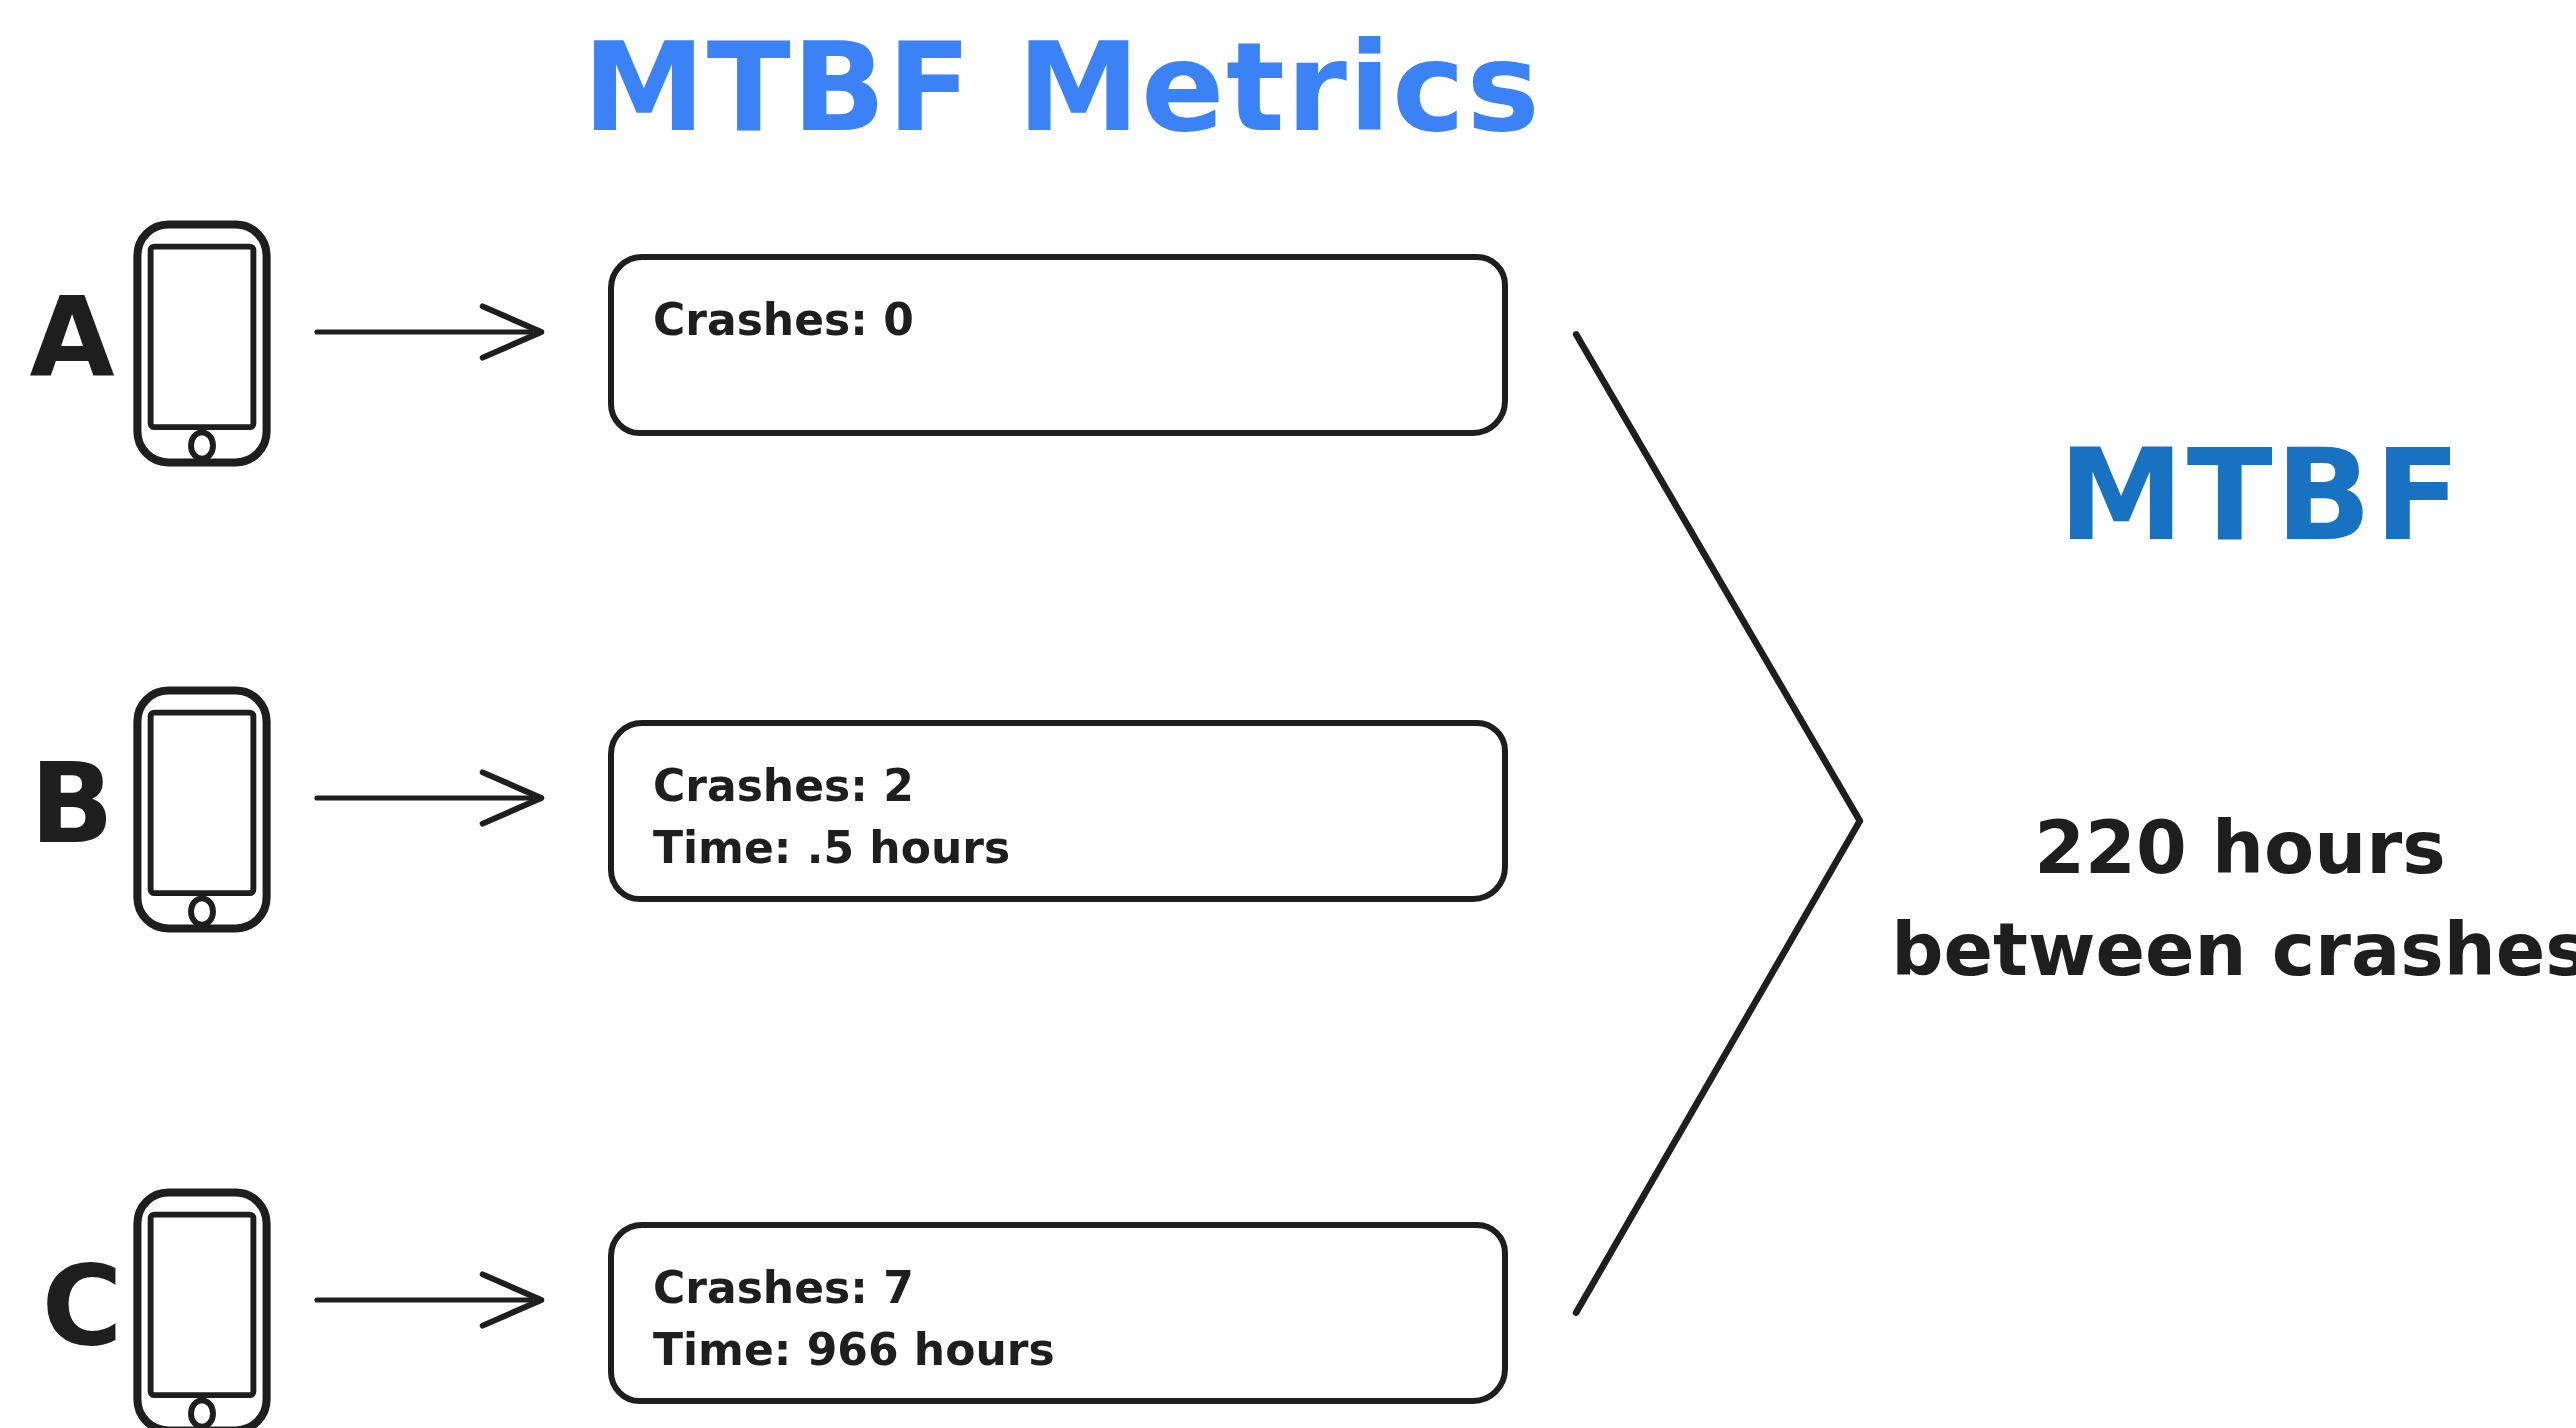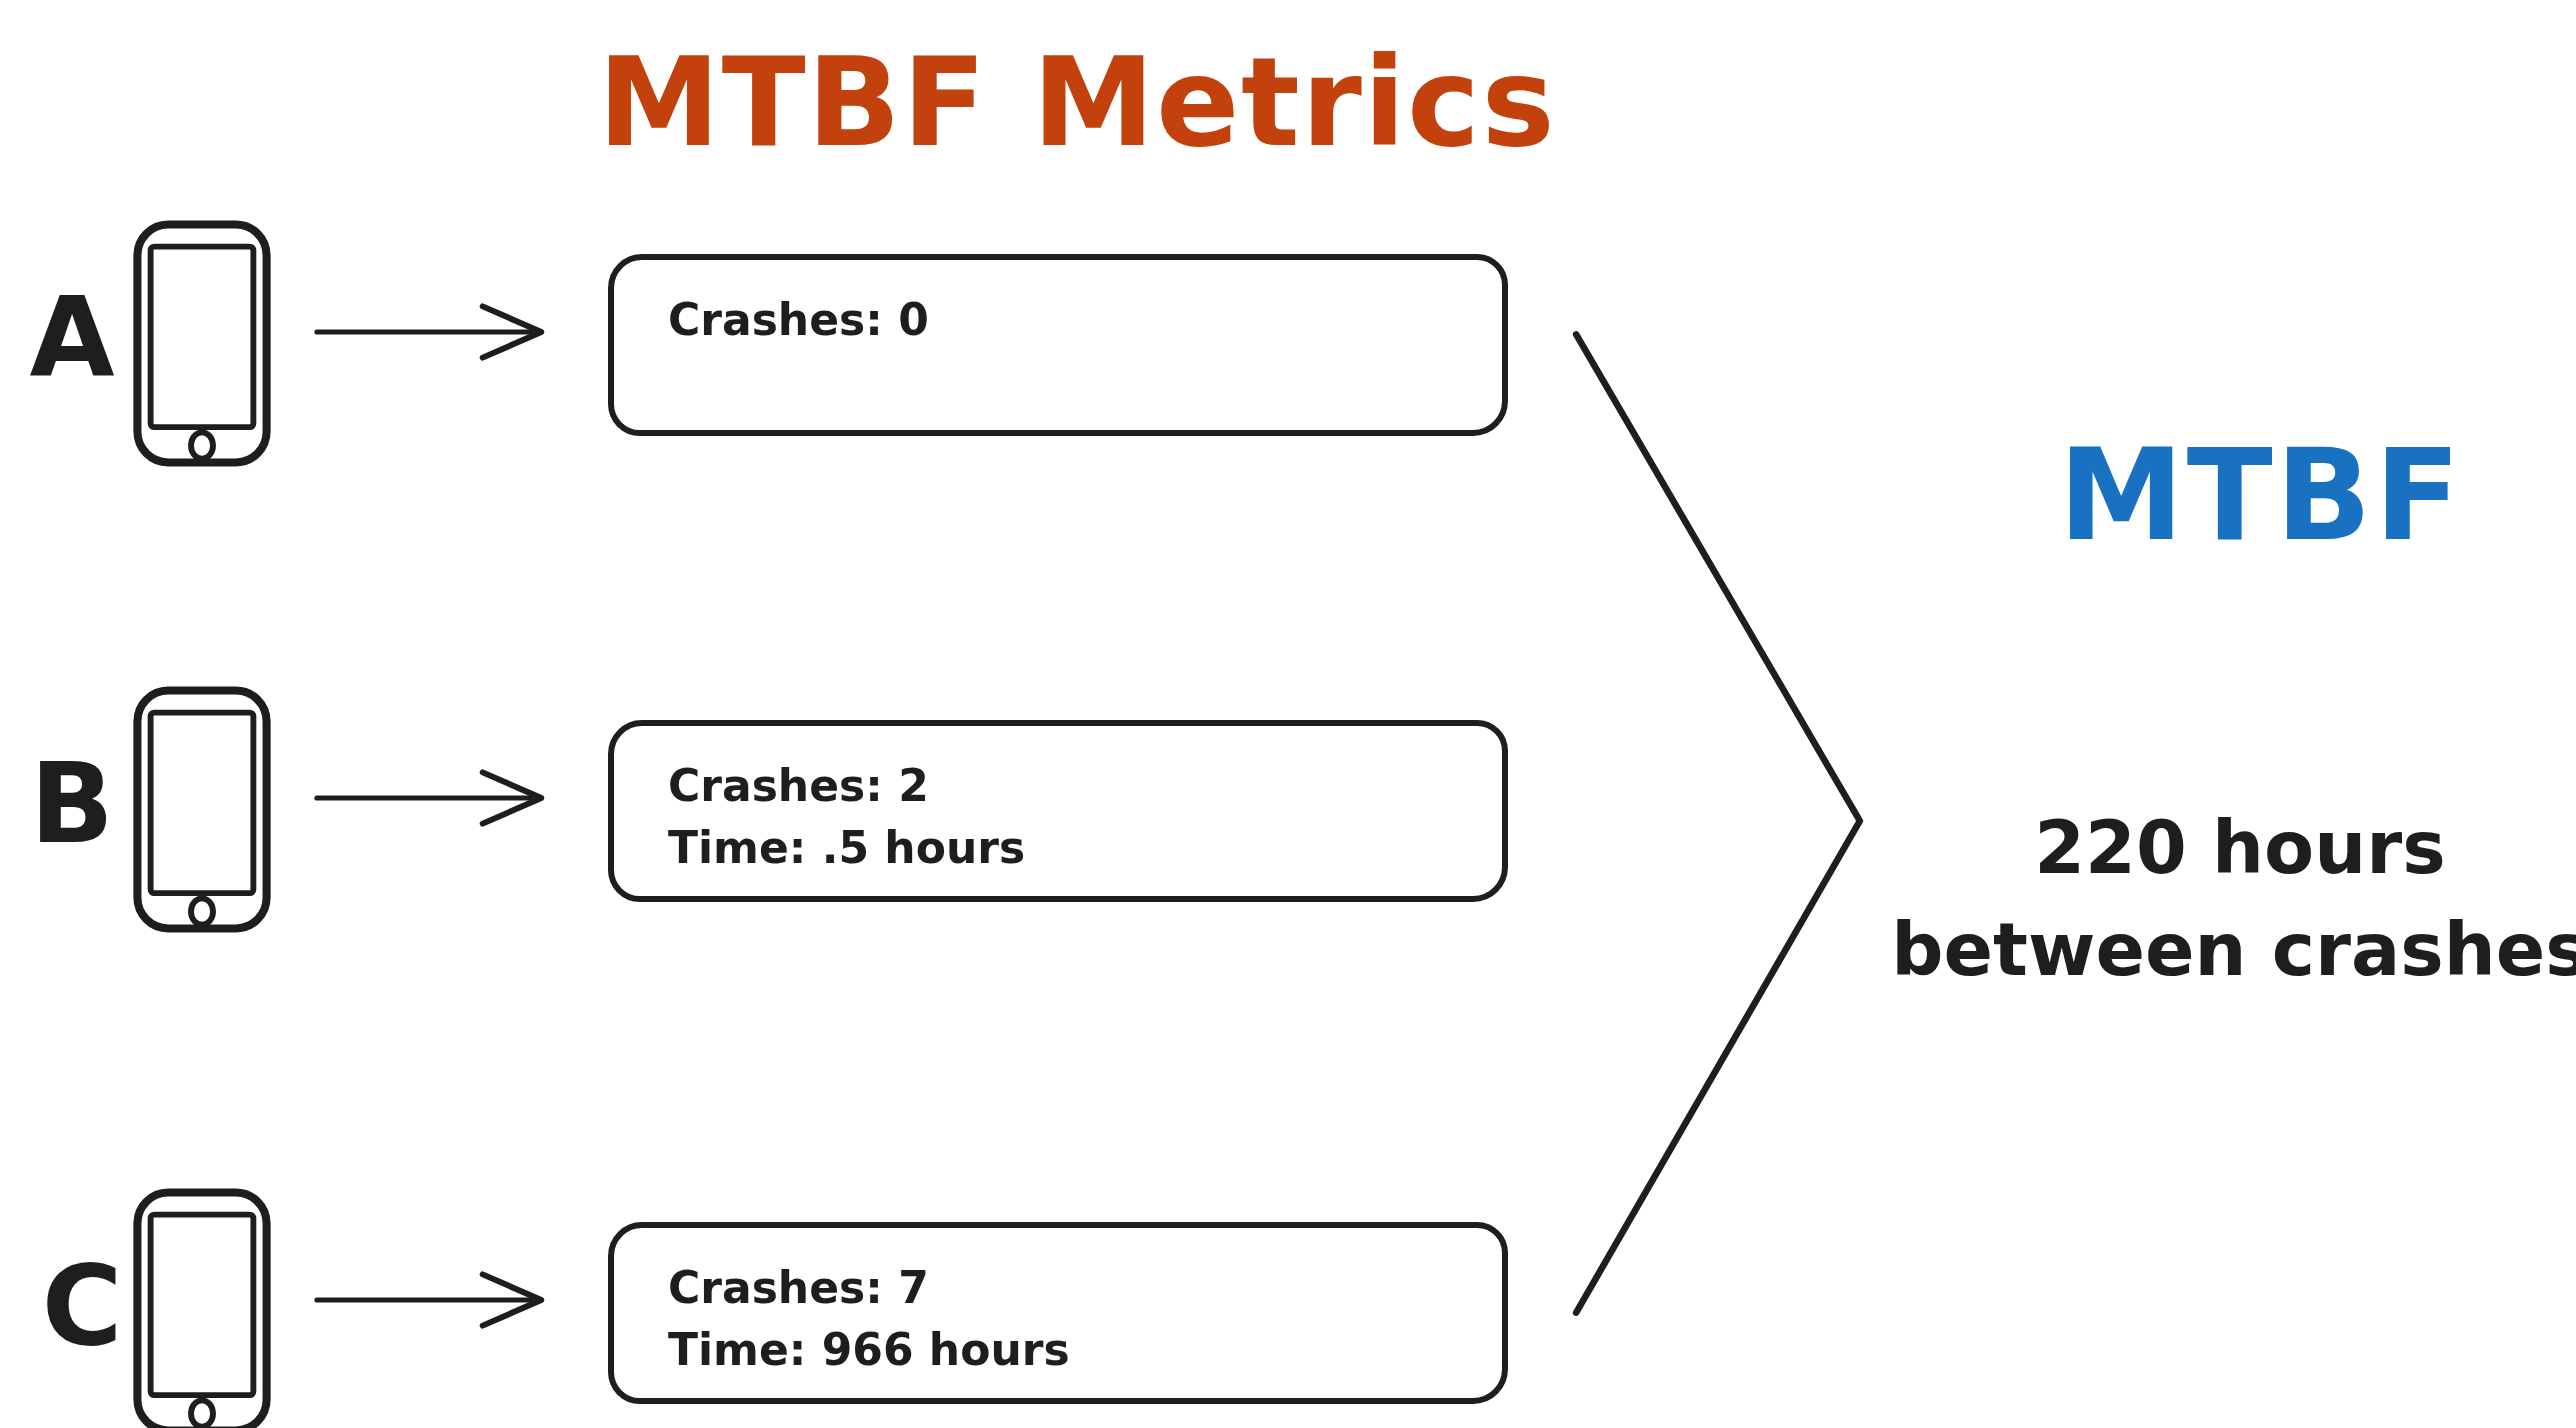--- a/index.html
+++ b/index.html
@@ -16,24 +16,24 @@
     font-family: "DejaVu Sans", "Liberation Sans", sans-serif;
     color: #1e1e1e;
   }
 
   
   .title {
     position: absolute;
     left: 1062px;
     top: 16px;
     transform: translateX(-50%);
-    margin: 15px;
+    margin: 0;
     font-size: 123px;
     font-weight: bold;
-    color: #c2410c;
+    color: #3b82f6;
     white-space: nowrap;
     letter-spacing: 1.5px;
   }
   .mtbf-heading {
     position: absolute;
     left: 2247px;
     top: 408px;
     transform: translateX(-50%);
     margin: 14px;
     font-size: 126px;
@@ -86,21 +86,21 @@
   .metric-box {
     position: absolute;
     left: 608px;
     top: calc(var(--cy) - 91px);
     width: 900px;
     height: 182px;
     box-sizing: border-box;
     border: 6.6px solid #1e1e1e;
     border-radius: 34px 31px 35px 32px;
     background: #ffffff;
-    padding: 29px 29px 0 54px;
+    padding: 29px 29px 0 39px;
   }
   .metric-line {
     font-size: 44px;
     font-weight: bold;
     line-height: 1.42;
     color: #1e1e1e;
     white-space: nowrap;
   }
 
   

